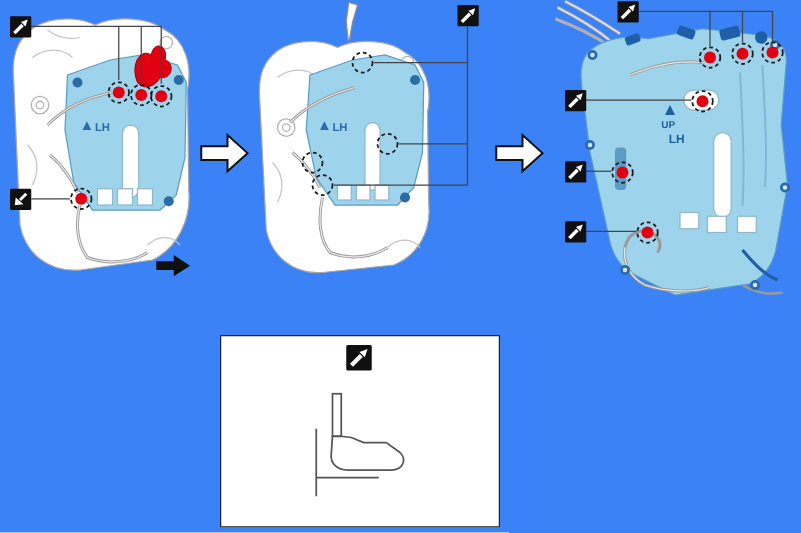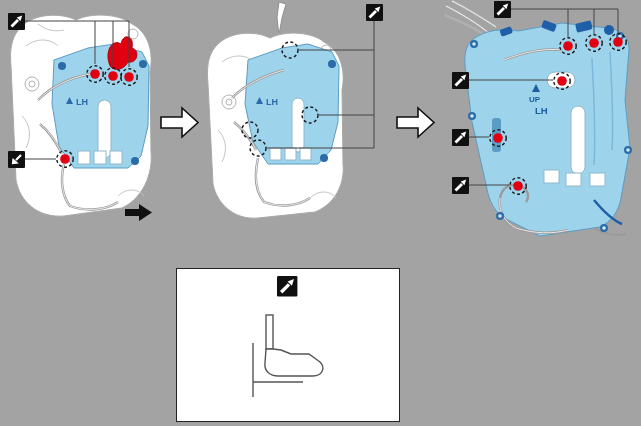--- a/index.html
+++ b/index.html
@@ -1,17 +1,17 @@
 <!DOCTYPE html>
 <html><head>
 <meta charset="utf-8">
 <style>
   *{box-sizing:border-box}
   html,body{margin:0;padding:0;background:#ffffff}
-  .canvas{position:relative;width:641px;height:426px;background:#a3a3a3;overflow:hidden;font-family:"Liberation Sans",sans-serif}
+  .canvas{position:relative;width:641px;height:426px;background:#3b82f6;overflow:hidden;font-family:"Liberation Sans",sans-serif}
   .abs{position:absolute}
   .detail-box{position:absolute;left:176px;top:268px;width:224px;height:154px;border:1.5px solid #222222;background:#ffffff}
   svg text{font-family:"Liberation Sans",sans-serif;font-weight:bold}
 </style>
 </head>
 <body>
 
 <div class="canvas">
 
   <svg class="abs" style="left:2px;top:4px" width="160" height="230" viewBox="0 0 160 230">

